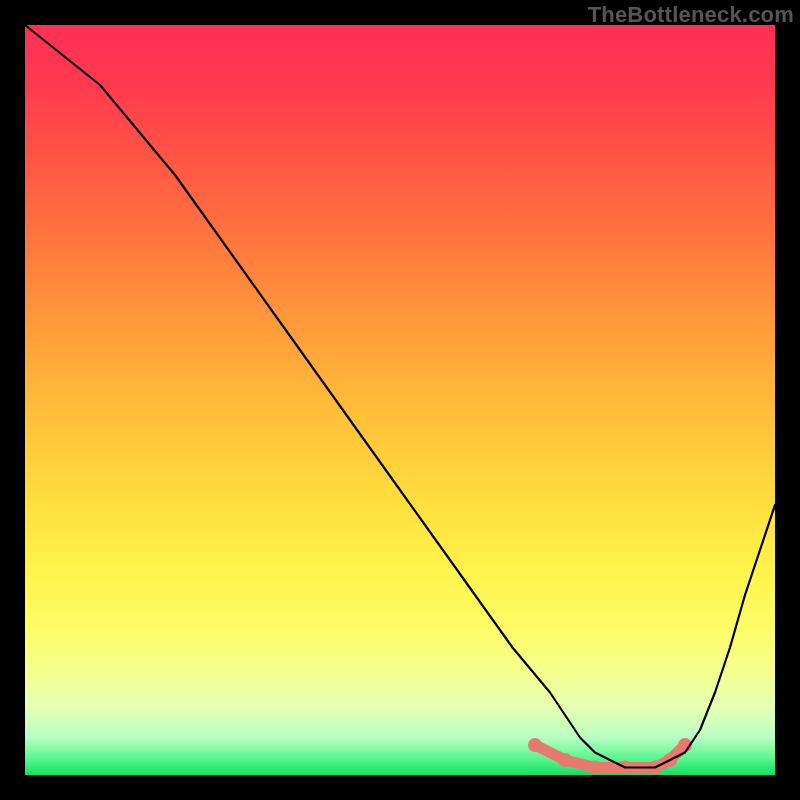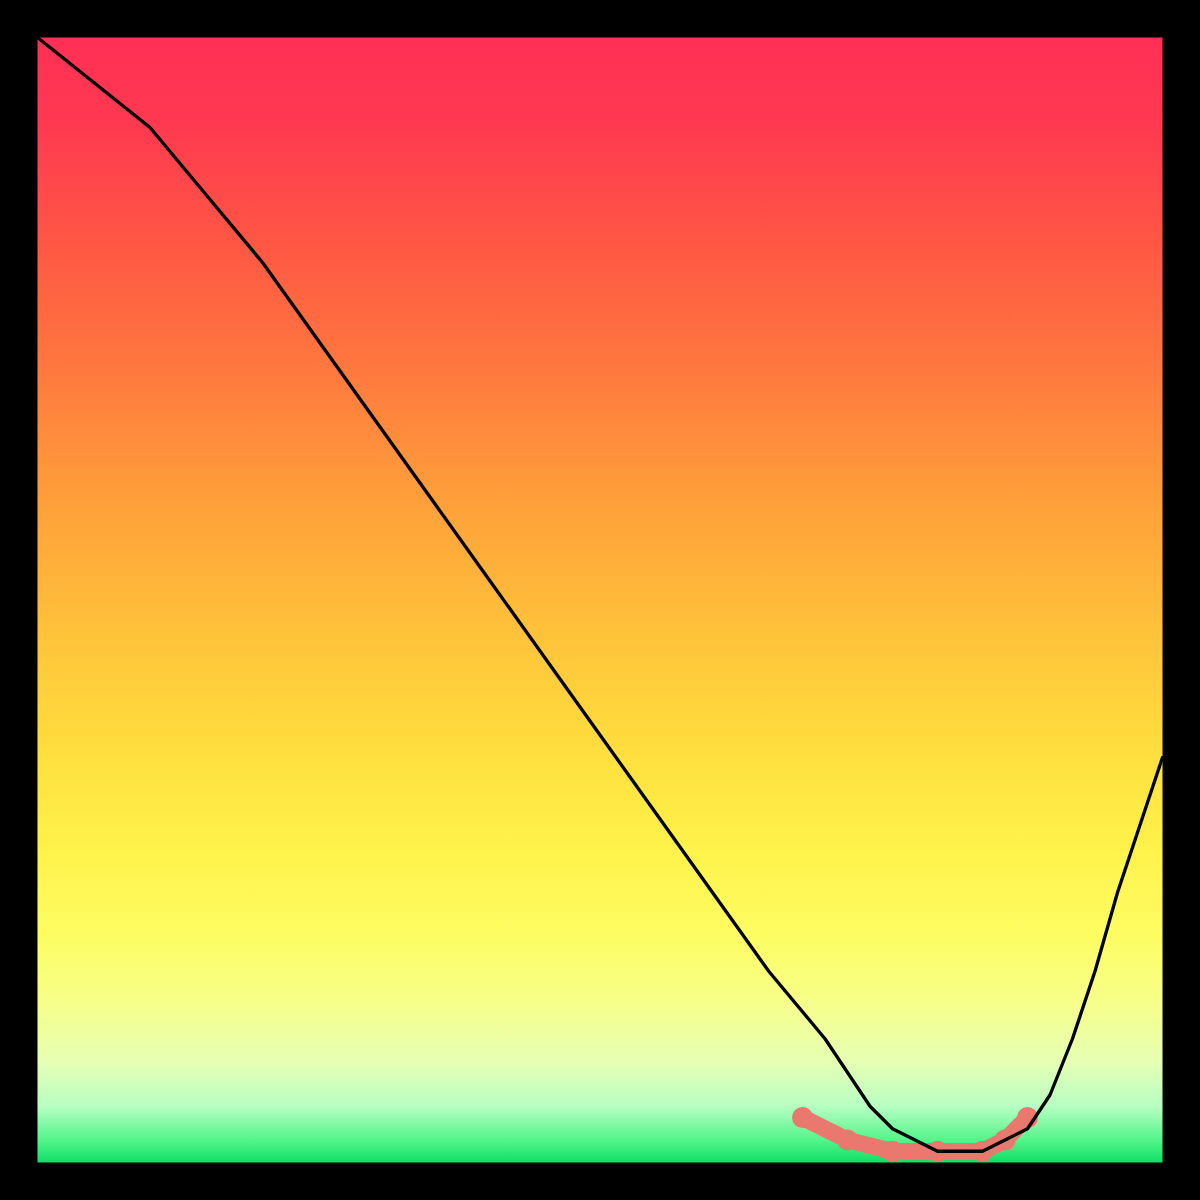--- a/index.html
+++ b/index.html
@@ -78,20 +78,21 @@
   }
   .pink-dot {
     fill: #e9786f;
   }
 </style>
 </head>
 <body>
 
 <div class="frame">
 
+  <div class="watermark">TheBottleneck.com</div>
 
   <div class="plot-area">
     <svg class="curve" viewBox="0 0 750 750" preserveAspectRatio="none">
       <path id="pink-path" class="pink-segment" d="M510.0 720.0 L540.0 735.0 L570.0 742.5 L600.0 742.5 L630.0 742.5 L645.0 735.0 L660.0 720.0"></path>
       <g id="pink-dots">
           <circle cx="510.0" cy="720.0" r="7" class="pink-dot"></circle>
           <circle cx="540.0" cy="735.0" r="7" class="pink-dot"></circle>
           <circle cx="570.0" cy="742.5" r="7" class="pink-dot"></circle>
           <circle cx="600.0" cy="742.5" r="7" class="pink-dot"></circle>
           <circle cx="630.0" cy="742.5" r="7" class="pink-dot"></circle>

